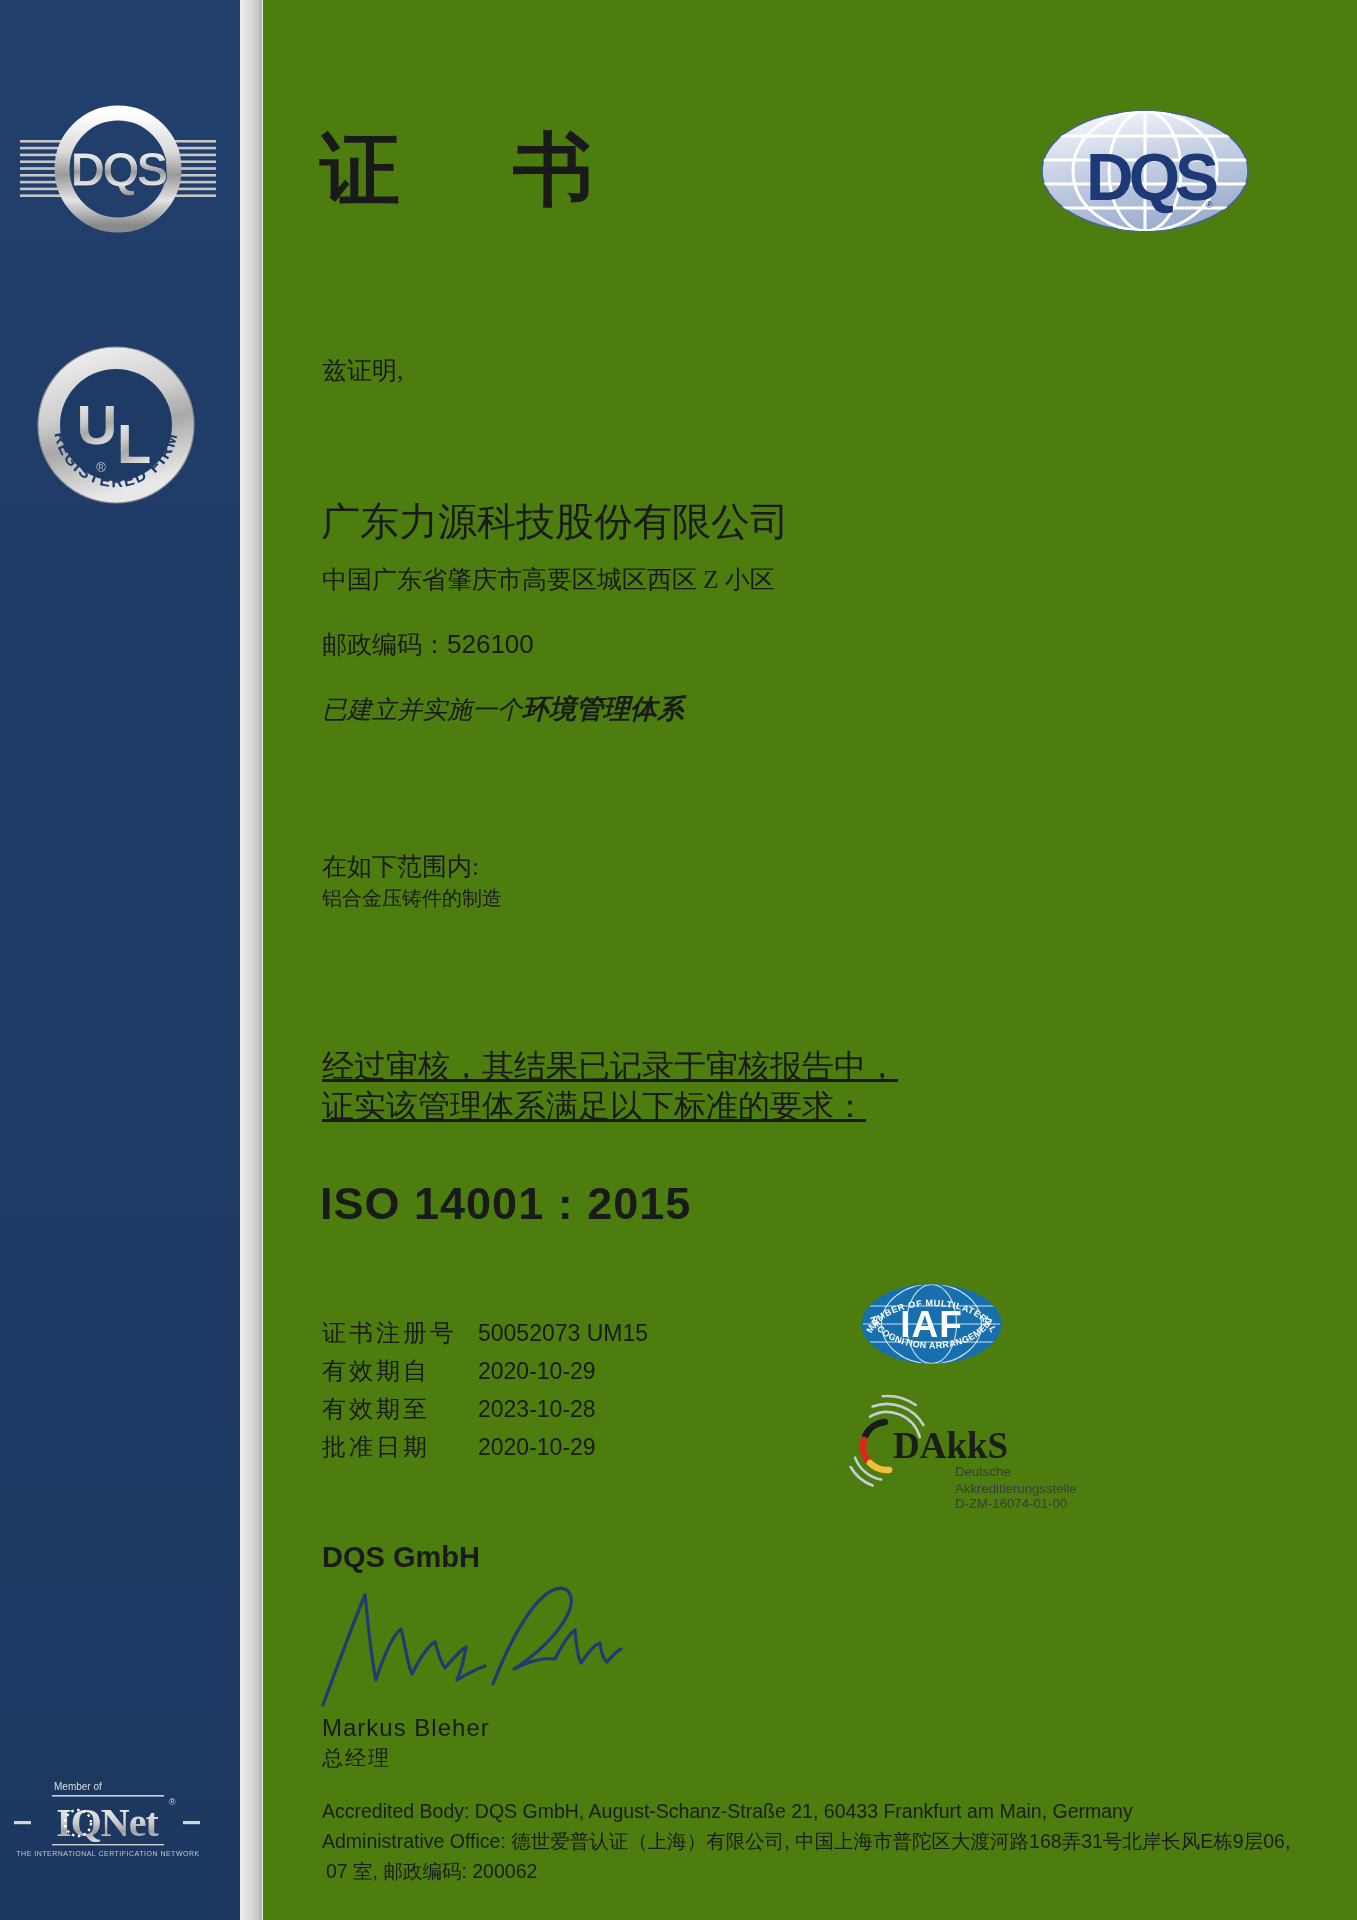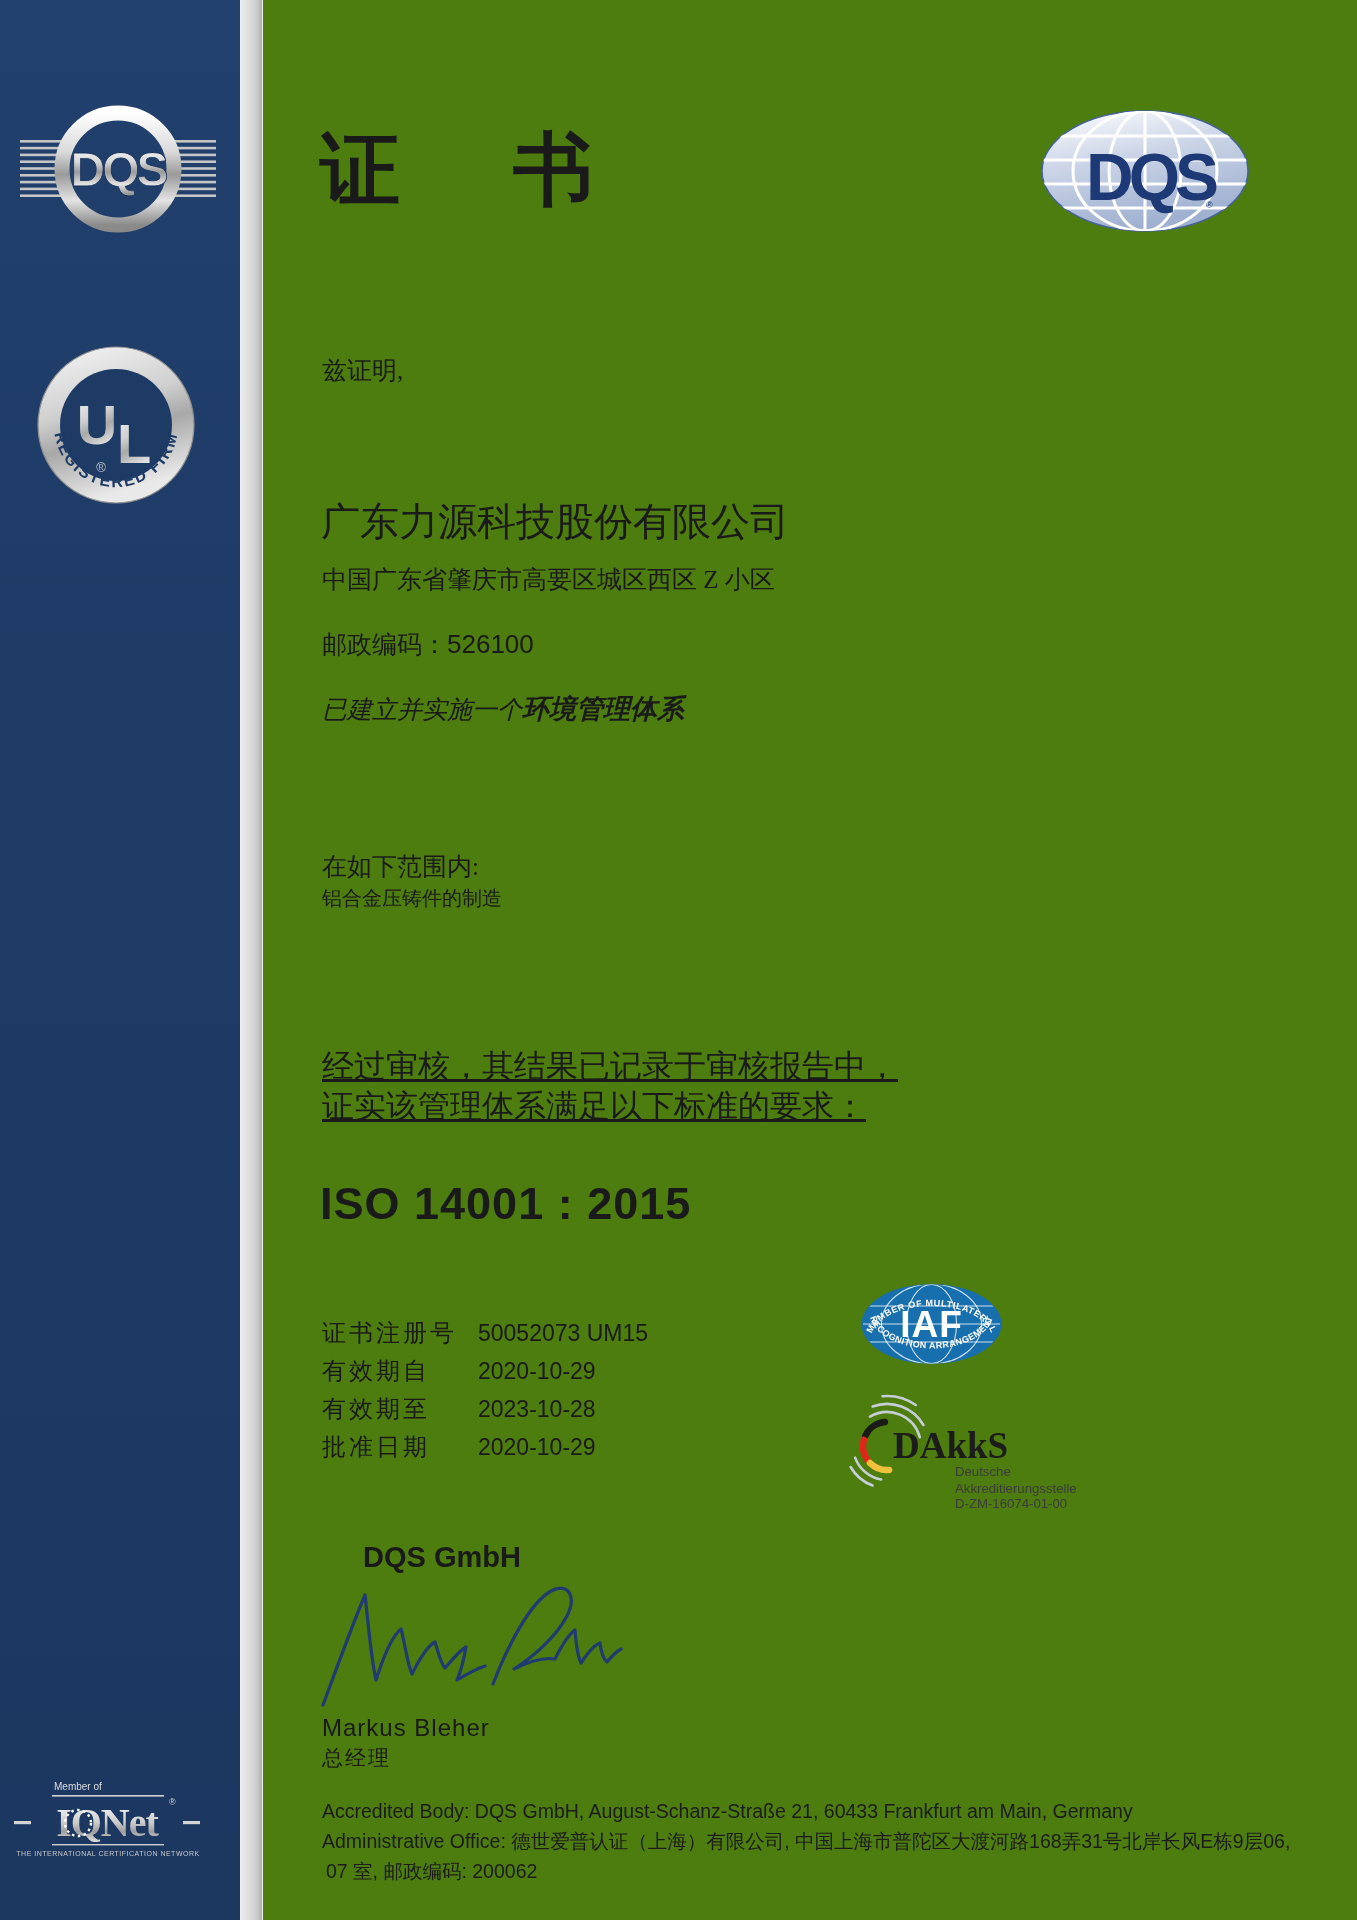--- a/index.html
+++ b/index.html
@@ -43,21 +43,21 @@
   .detail-row{left:322px;height:32px;font-size:24px;white-space:nowrap;}
   .detail-row .lbl{display:inline-block;width:150px;letter-spacing:3px;}
   .detail-row .val{font-family:"Liberation Sans","DejaVu Sans",sans-serif;font-size:23px;}
   #row0{top:1317px;} #row1{top:1355px;} #row2{top:1393px;} #row3{top:1431px;}
 
   
   #iaf-logo{left:860px;top:1283px;}
   #dakks-logo{left:845px;top:1394px;}
 
   
-  #issuer-org{left:322px;top:1541px;font-size:29px;font-weight:bold;margin-left:41px;}
+  #issuer-org{left:322px;top:1541px;font-size:29px;font-weight:bold;}
   #signature{left:318px;top:1583px;}
   #signer-name{left:322px;top:1714px;font-size:24px;letter-spacing:1px;}
   #signer-title{left:322px;top:1744px;font-size:21px;letter-spacing:2px;}
 
   
   #footer{left:322px;top:1796px;font-size:19.5px;line-height:30px;color:#1c1c1c;white-space:nowrap;}
 </style>
 </head>
 <body>
 

